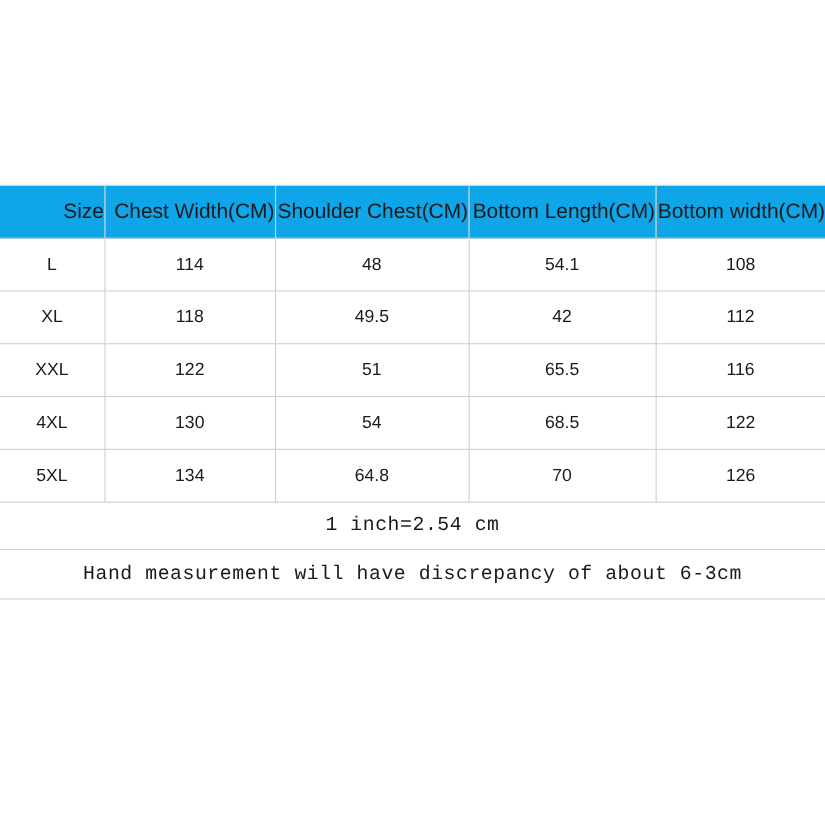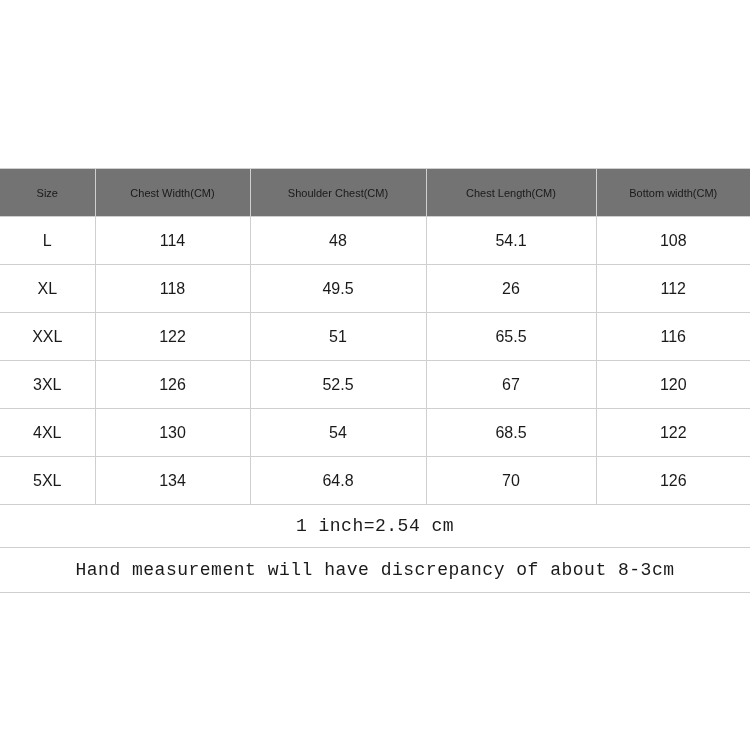--- a/index.html
+++ b/index.html
@@ -37,23 +37,24 @@
     border-left: none;
     border-right: 1px solid #cfcfcf;
     text-align: center;
     vertical-align: middle;
     font-weight: normal;
     color: #1a1a1a;
     padding: 0;
   }
   table.chart tr.header-row th {
     height: 47px;
-    font-size: 11px;
-    background: #737373;
+    font-size: 19px;
+    background: #0ea5e9;
     border-top: 1px solid #cfcfcf;
+    text-align: right;
   }
   table.chart tr.data-row td {
     height: 47px;
     font-size: 16px;
   }
   table.chart th:last-child,
   table.chart td:last-child {
     border-right: none;
     margin-left: 32px;
   }
@@ -91,69 +92,62 @@
         <col class="col-chest">
         <col class="col-shoulder">
         <col class="col-sleeve">
         <col class="col-bottom">
       </colgroup>
       <thead>
         <tr class="header-row">
           <th>Size</th>
           <th>Chest Width(CM)</th>
           <th>Shoulder Chest(CM)</th>
-          <th>Chest Length(CM)</th>
+          <th>Bottom Length(CM)</th>
           <th>Bottom width(CM)</th>
         </tr>
       </thead>
       <tbody>
         <tr class="data-row">
           <td>L</td>
           <td>114</td>
           <td>48</td>
           <td>54.1</td>
           <td>108</td>
         </tr>
         <tr class="data-row">
           <td>XL</td>
           <td>118</td>
           <td>49.5</td>
-          <td>26</td>
+          <td>42</td>
           <td>112</td>
         </tr>
         <tr class="data-row">
           <td>XXL</td>
           <td>122</td>
           <td>51</td>
           <td>65.5</td>
           <td>116</td>
-        </tr>
-        <tr class="data-row">
-          <td>3XL</td>
-          <td>126</td>
-          <td>52.5</td>
-          <td>67</td>
-          <td>120</td>
         </tr>
         <tr class="data-row">
           <td>4XL</td>
           <td>130</td>
           <td>54</td>
           <td>68.5</td>
           <td>122</td>
         </tr>
         <tr class="data-row">
           <td>5XL</td>
           <td>134</td>
           <td>64.8</td>
           <td>70</td>
           <td>126</td>
         </tr>
         <tr class="note-row">
           <td colspan="5">1 inch=2.54 cm</td>
         </tr>
         <tr class="note-row note-row-2">
-          <td colspan="5">Hand measurement will have discrepancy of about 8-3cm</td>
+          <td colspan="5">Hand measurement will have discrepancy of about 6-3cm</td>
         </tr>
       </tbody>
     </table>
   </div>
 </div>
 
 </body></html>

